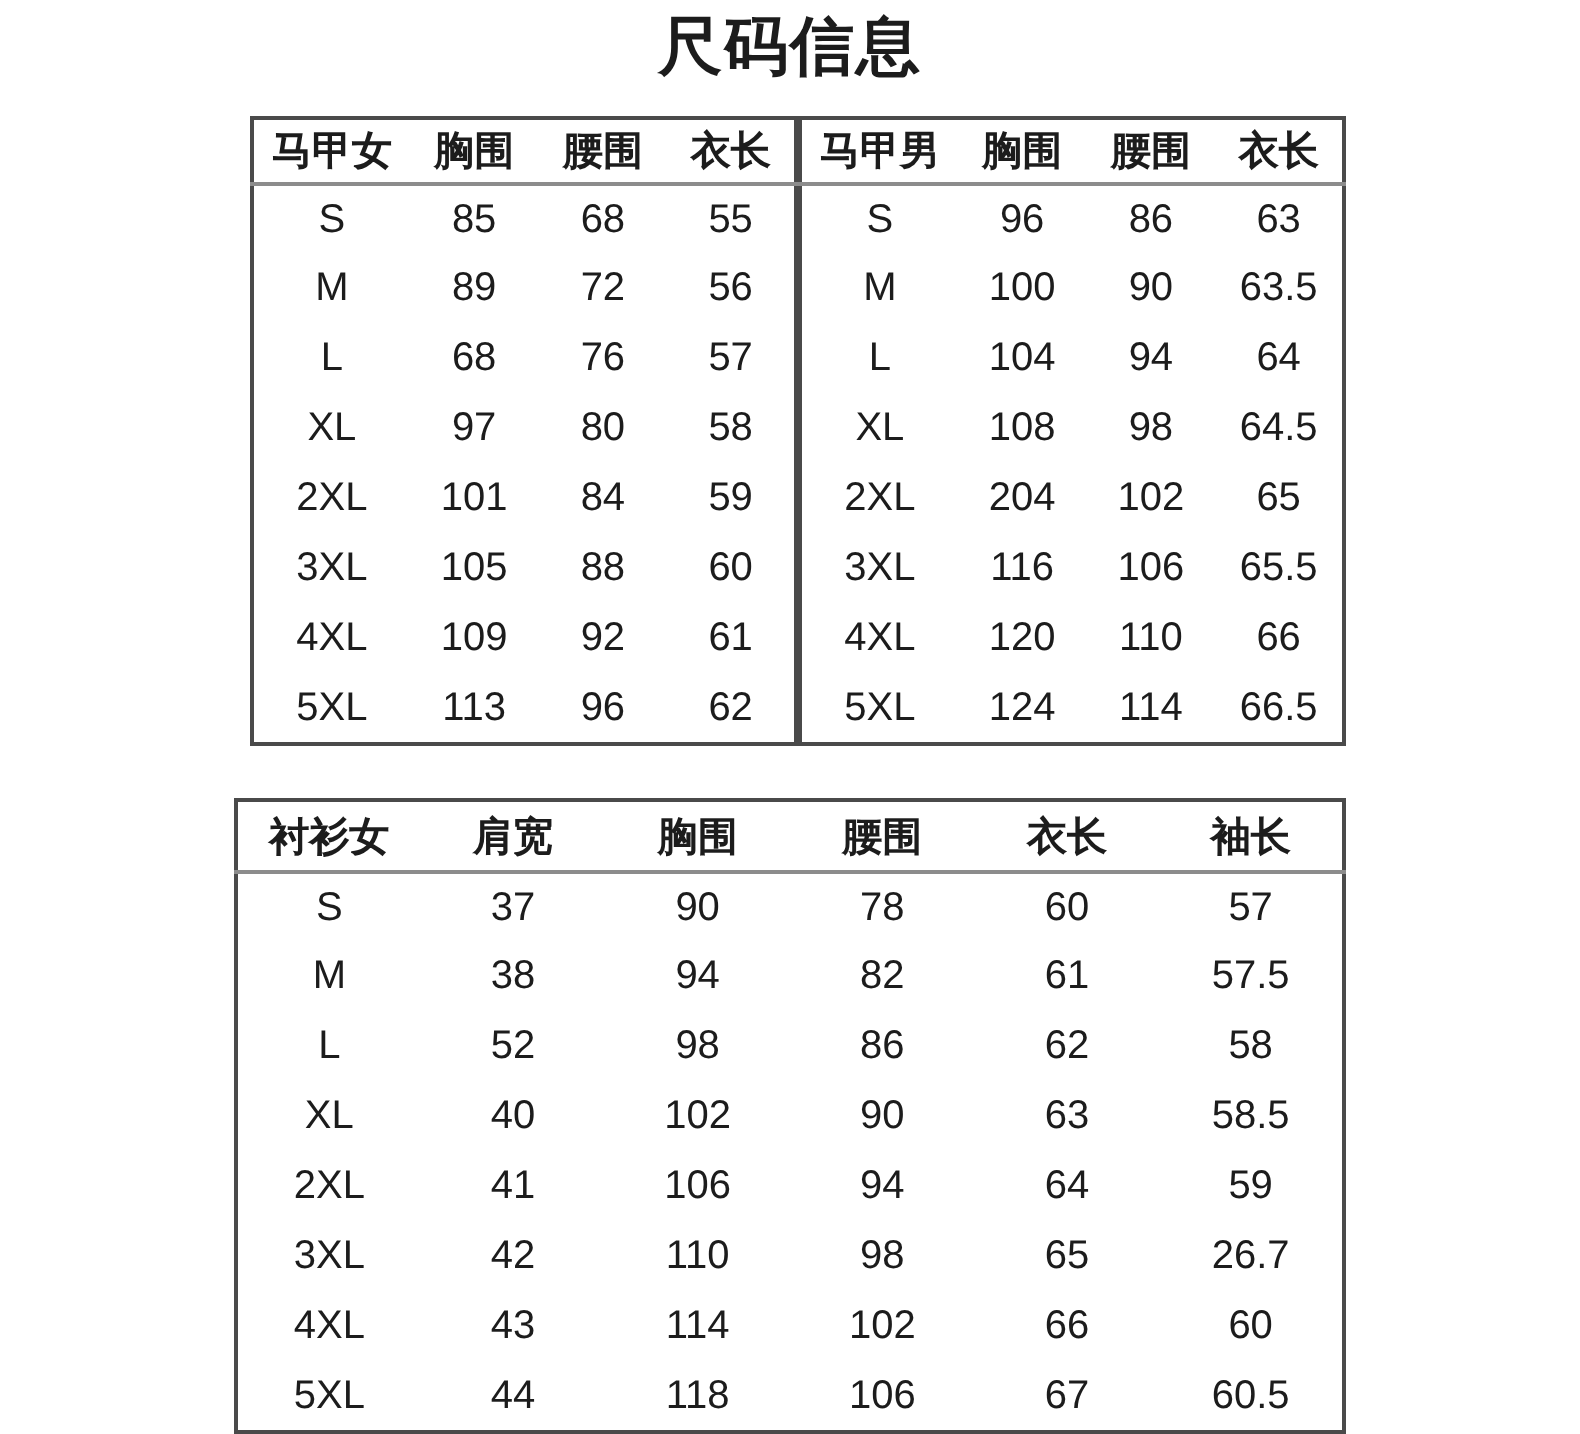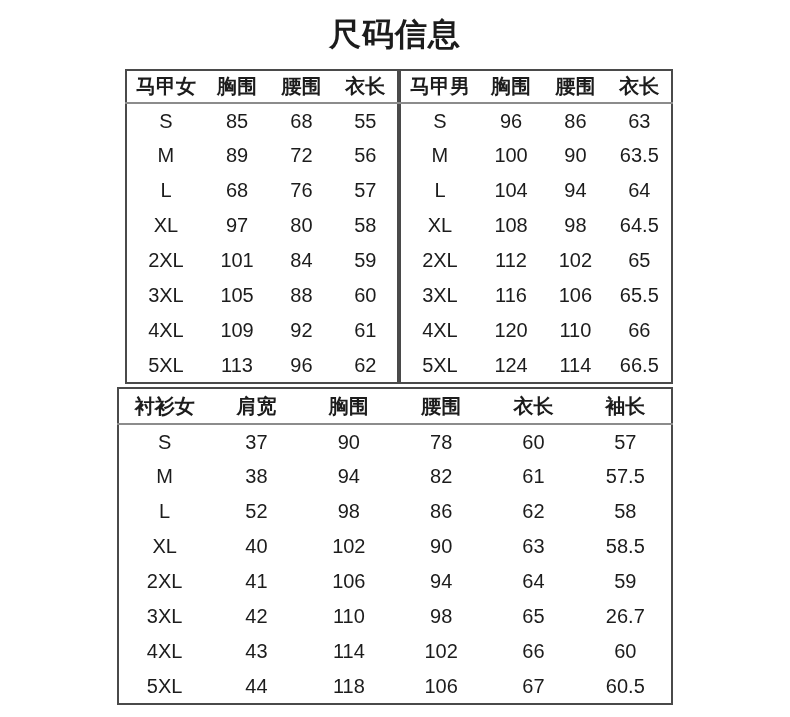--- a/index.html
+++ b/index.html
@@ -8,40 +8,40 @@
     height: 717px;
     background: #ffffff;
     font-family: "Liberation Sans", sans-serif;
     color: #1c1c1c;
     overflow: hidden;
   }
   .title {
     text-align: center;
     font-size: 32px;
     font-weight: 700;
-    padding-top: 16px;
+    padding-top: 5px;
     line-height: 36px;
     letter-spacing: 1px;
   }
   .content {
     width: 556px;
     margin: 17px 0 0 117px;
   }
   .top-row {
     display: flex;
     justify-content: flex-end;
   }
   table.size-table {
     border-collapse: collapse;
     table-layout: fixed;
     border: 2px solid #4a4a4a;
     background: #ffffff;
   }
   .vest-table { width: 274px; }
-  .shirt-table { width: 556px; margin-top: 3px; }
+  .shirt-table { width: 556px; margin-top: 26px; }
   .size-table thead tr { border-bottom: 2px solid #8c8c8c; }
   .size-table th {
     font-size: 20px;
     font-weight: 700;
     height: 33px;
     text-align: center;
     vertical-align: middle;
     white-space: nowrap;
   }
   .shirt-table th { height: 36px; }
@@ -155,21 +155,21 @@
               <td>64</td>
             </tr>
             <tr>
               <td>XL</td>
               <td>108</td>
               <td>98</td>
               <td>64.5</td>
             </tr>
             <tr>
               <td>2XL</td>
-              <td>112</td>
+              <td>204</td>
               <td>102</td>
               <td>65</td>
             </tr>
             <tr>
               <td>3XL</td>
               <td>116</td>
               <td>106</td>
               <td>65.5</td>
             </tr>
             <tr>

